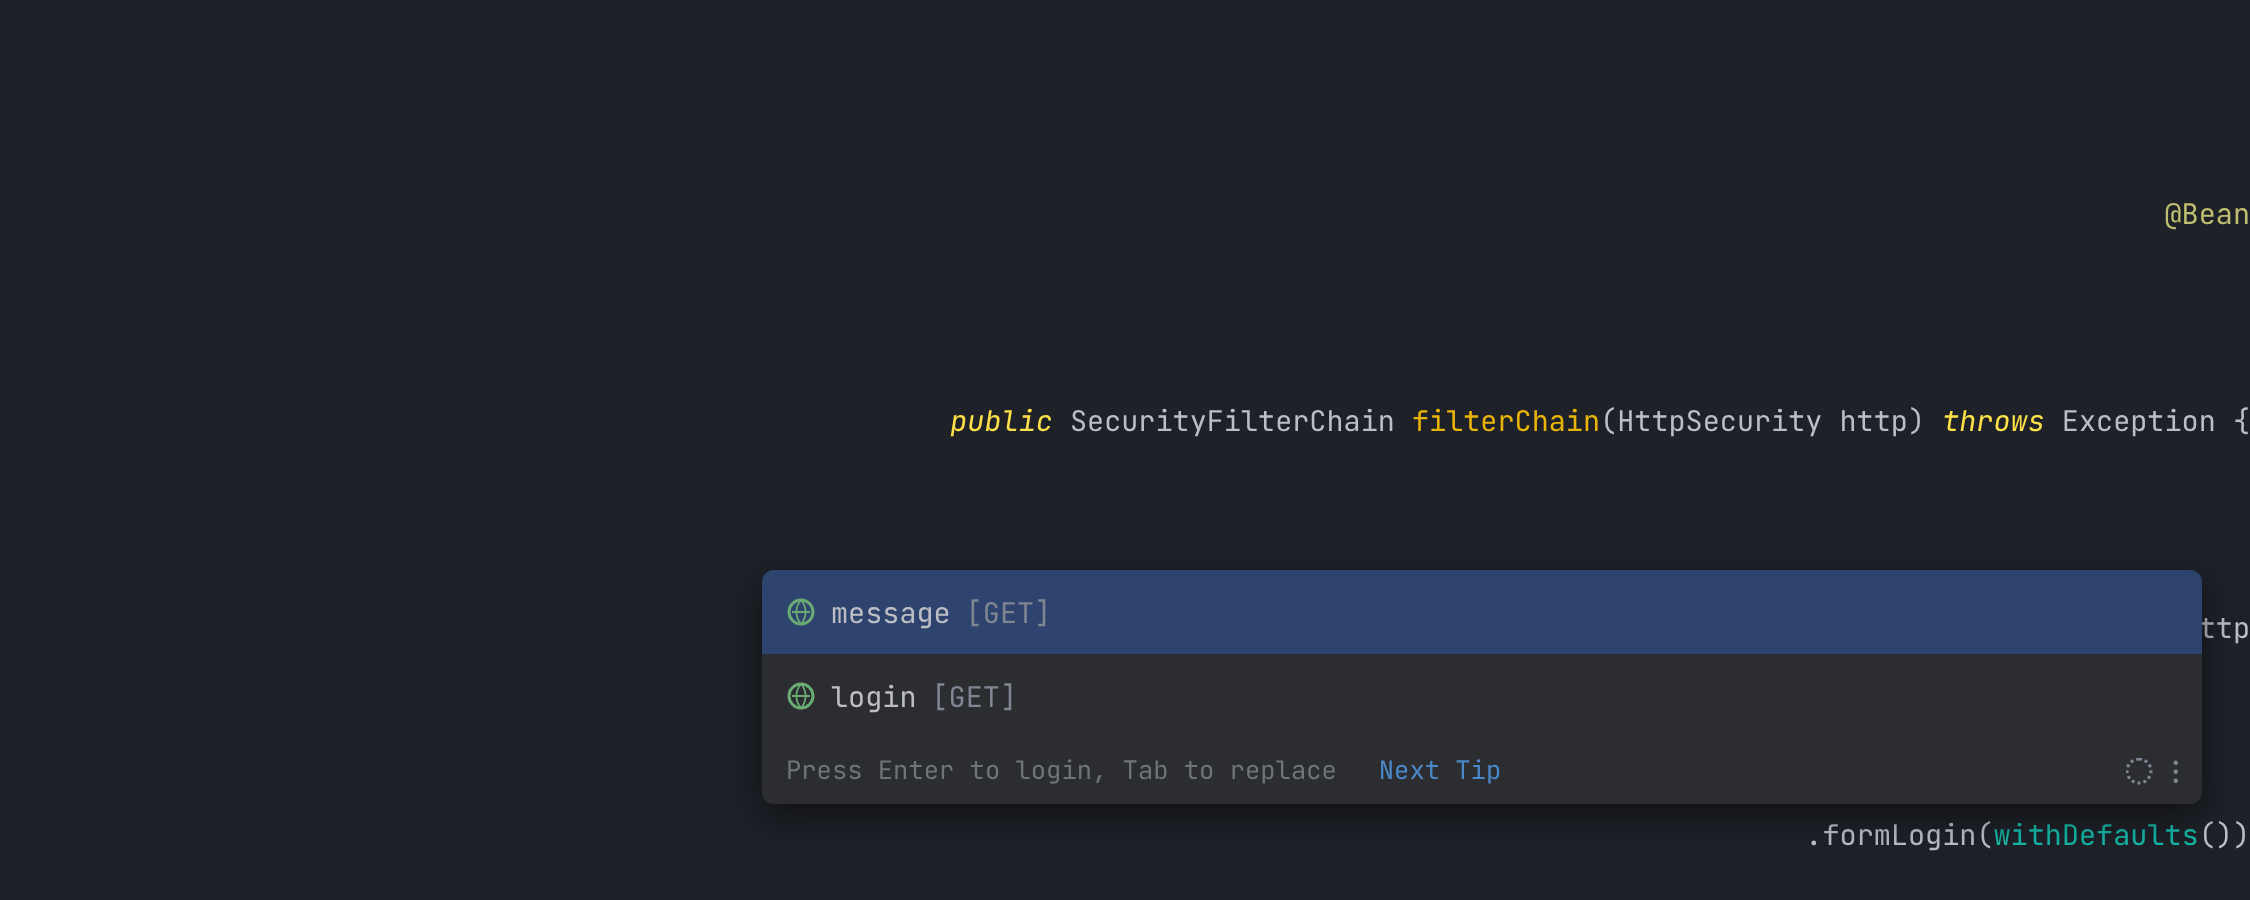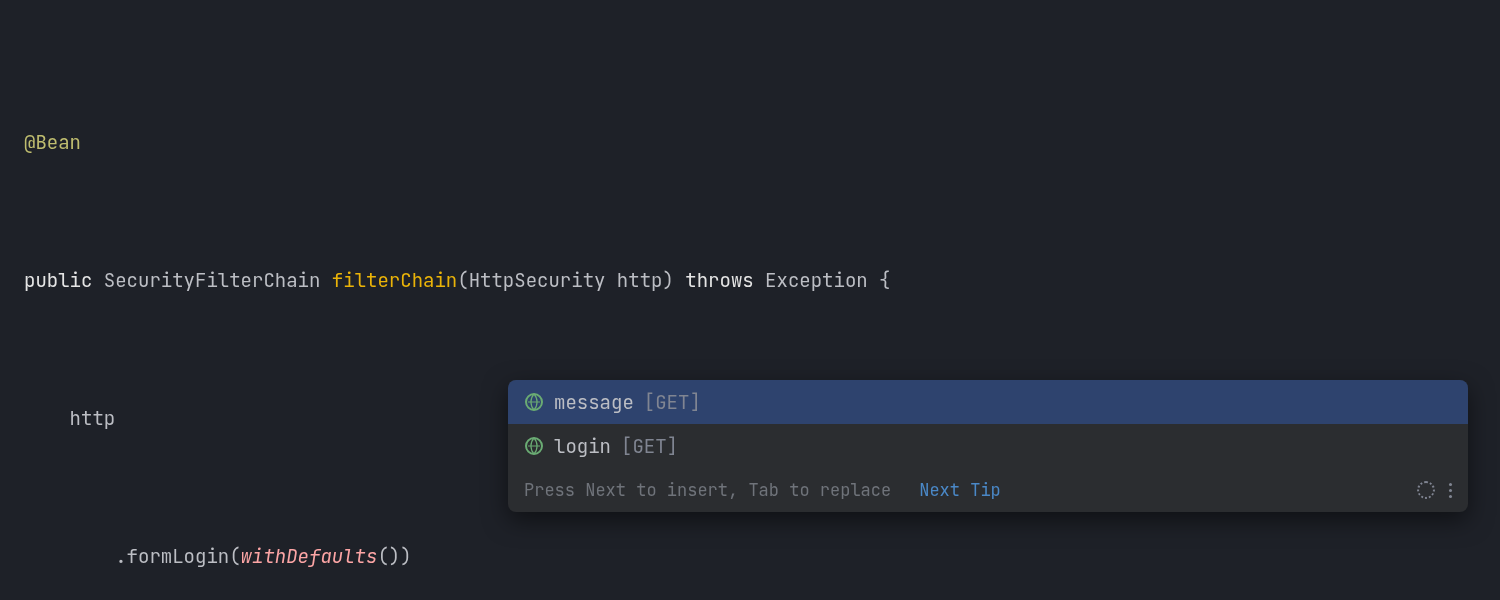--- a/index.html
+++ b/index.html
@@ -11,47 +11,47 @@
     overflow: hidden;
     width: 1500px;
     height: 600px;
     position: relative;
   }
   .editor {
     padding: 28px 0 0 24px;
     line-height: 46px;
     white-space: pre;
   }
-  .line { position: relative; height: 46px; }
+  .line { position: relative; height: 46px; text-align: right; }
   .annotation { color: #bfbd6f; }
-  .keyword { color: #e5e5e5; }
+  .keyword { color: #fde047; font-style: italic; }
   .type { color: #bcbec4; }
   .method-decl { color: #eab308; }
   .ident { color: #bcbec4; }
   .param { color: #bcbec4; }
-  .italic { font-style: italic; color: #fca5a5; }
+  .italic { color: #14b8a6; }
   .punct { color: #bcbec4; }
 
   
   .popup {
     position: absolute;
     left: 508px;
     top: 380px;
     width: 960px;
     background: #2b2d30;
     border-radius: 8px;
     box-shadow: 0 8px 24px rgba(0,0,0,0.5);
     overflow: hidden;
     line-height: normal;
     font-size: 19px;
   }
   .popup-row {
     display: flex;
     align-items: center;
-    height: 44px;
+    height: 56px;
     padding: 0 16px;
     gap: 10px;
   }
   .popup-row.selected { background: #2e436e; }
   .row-icon {
     width: 20px; height: 20px;
     display: flex; align-items: center; justify-content: center;
   }
   .row-label { color: #bcbec4; }
   .row-method { color: #808592; }
@@ -108,21 +108,21 @@
     <span class="row-icon">
         <svg viewBox="0 0 20 20">
           <circle cx="10" cy="10" r="8" fill="none" stroke="#6aab73" stroke-width="2"></circle>
           <path d="M4 10 H16 M10 2 A12 12 0 0 1 10 18 M10 2 A12 12 0 0 0 10 18" fill="none" stroke="#6aab73" stroke-width="1.2"></path>
         </svg>
       </span>
     <span class="row-label">login</span>
     <span class="row-method">[GET]</span>
   </div>
   <div class="popup-footer">
-    <span>Press Next to insert, Tab to replace</span>
+    <span>Press Enter to login, Tab to replace</span>
     <span class="link">Next Tip</span>
     <span class="right">
       <span class="spinner"></span>
       <span class="kebab">
           <span></span>
           <span></span>
           <span></span>
         </span>
     </span>
   </div>

